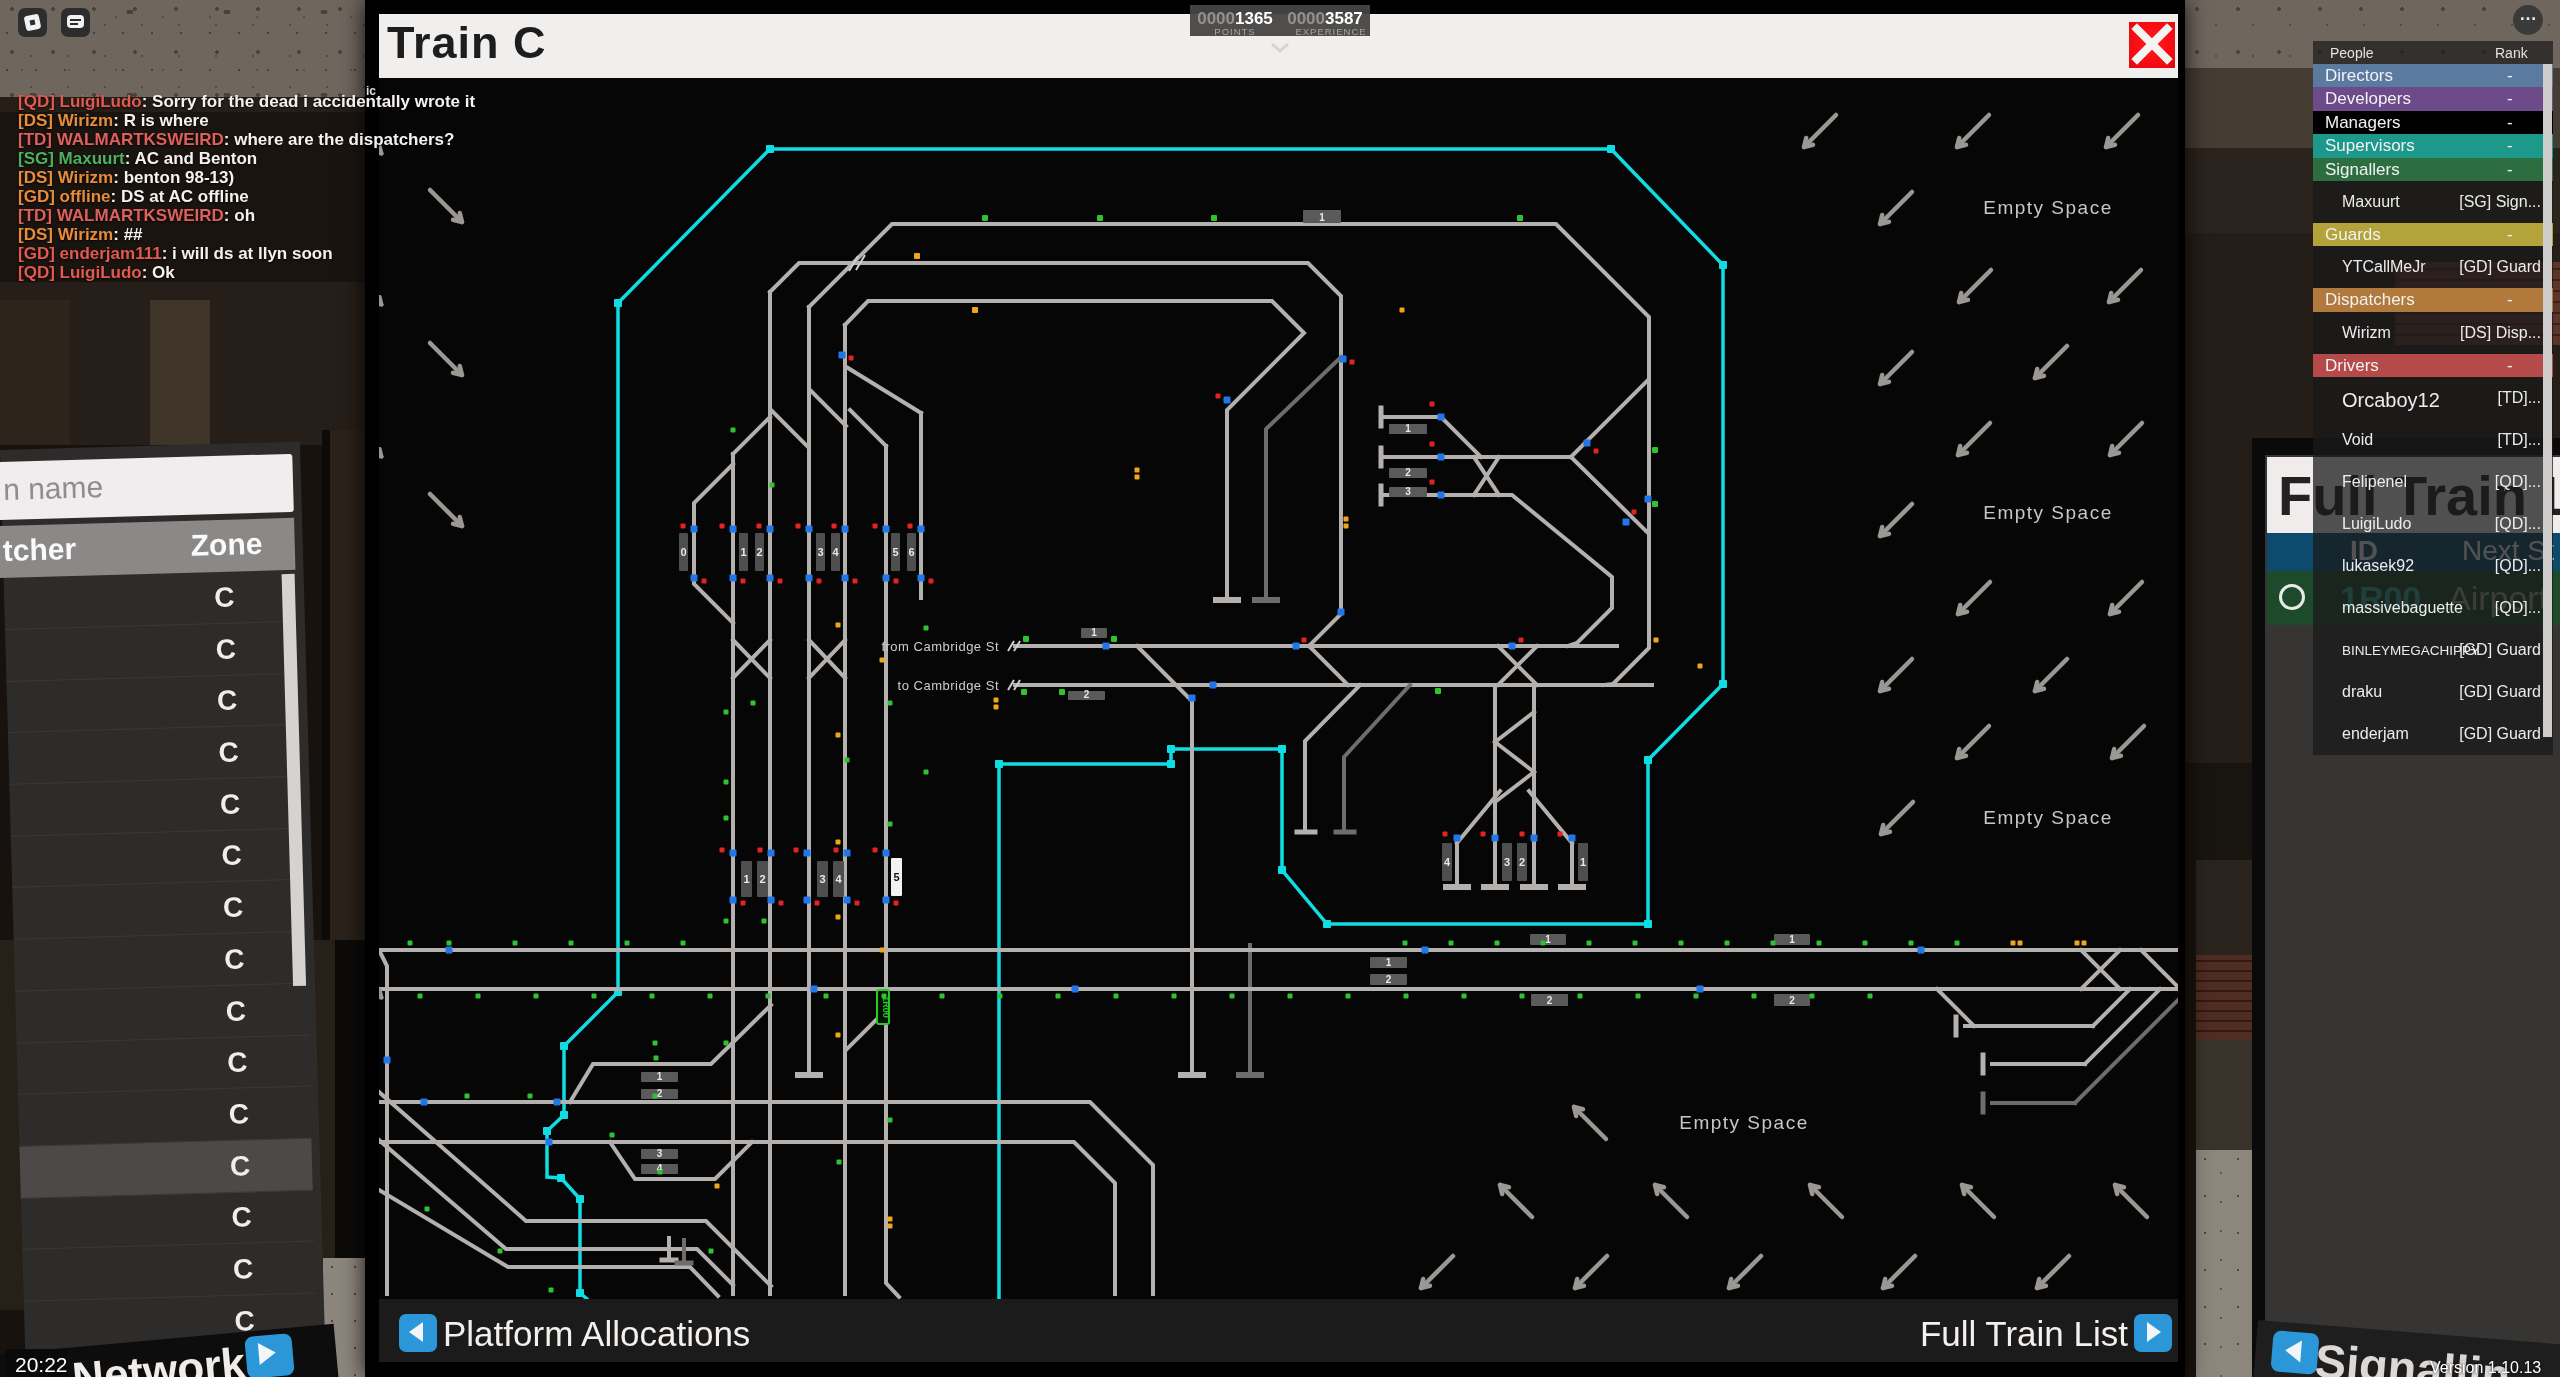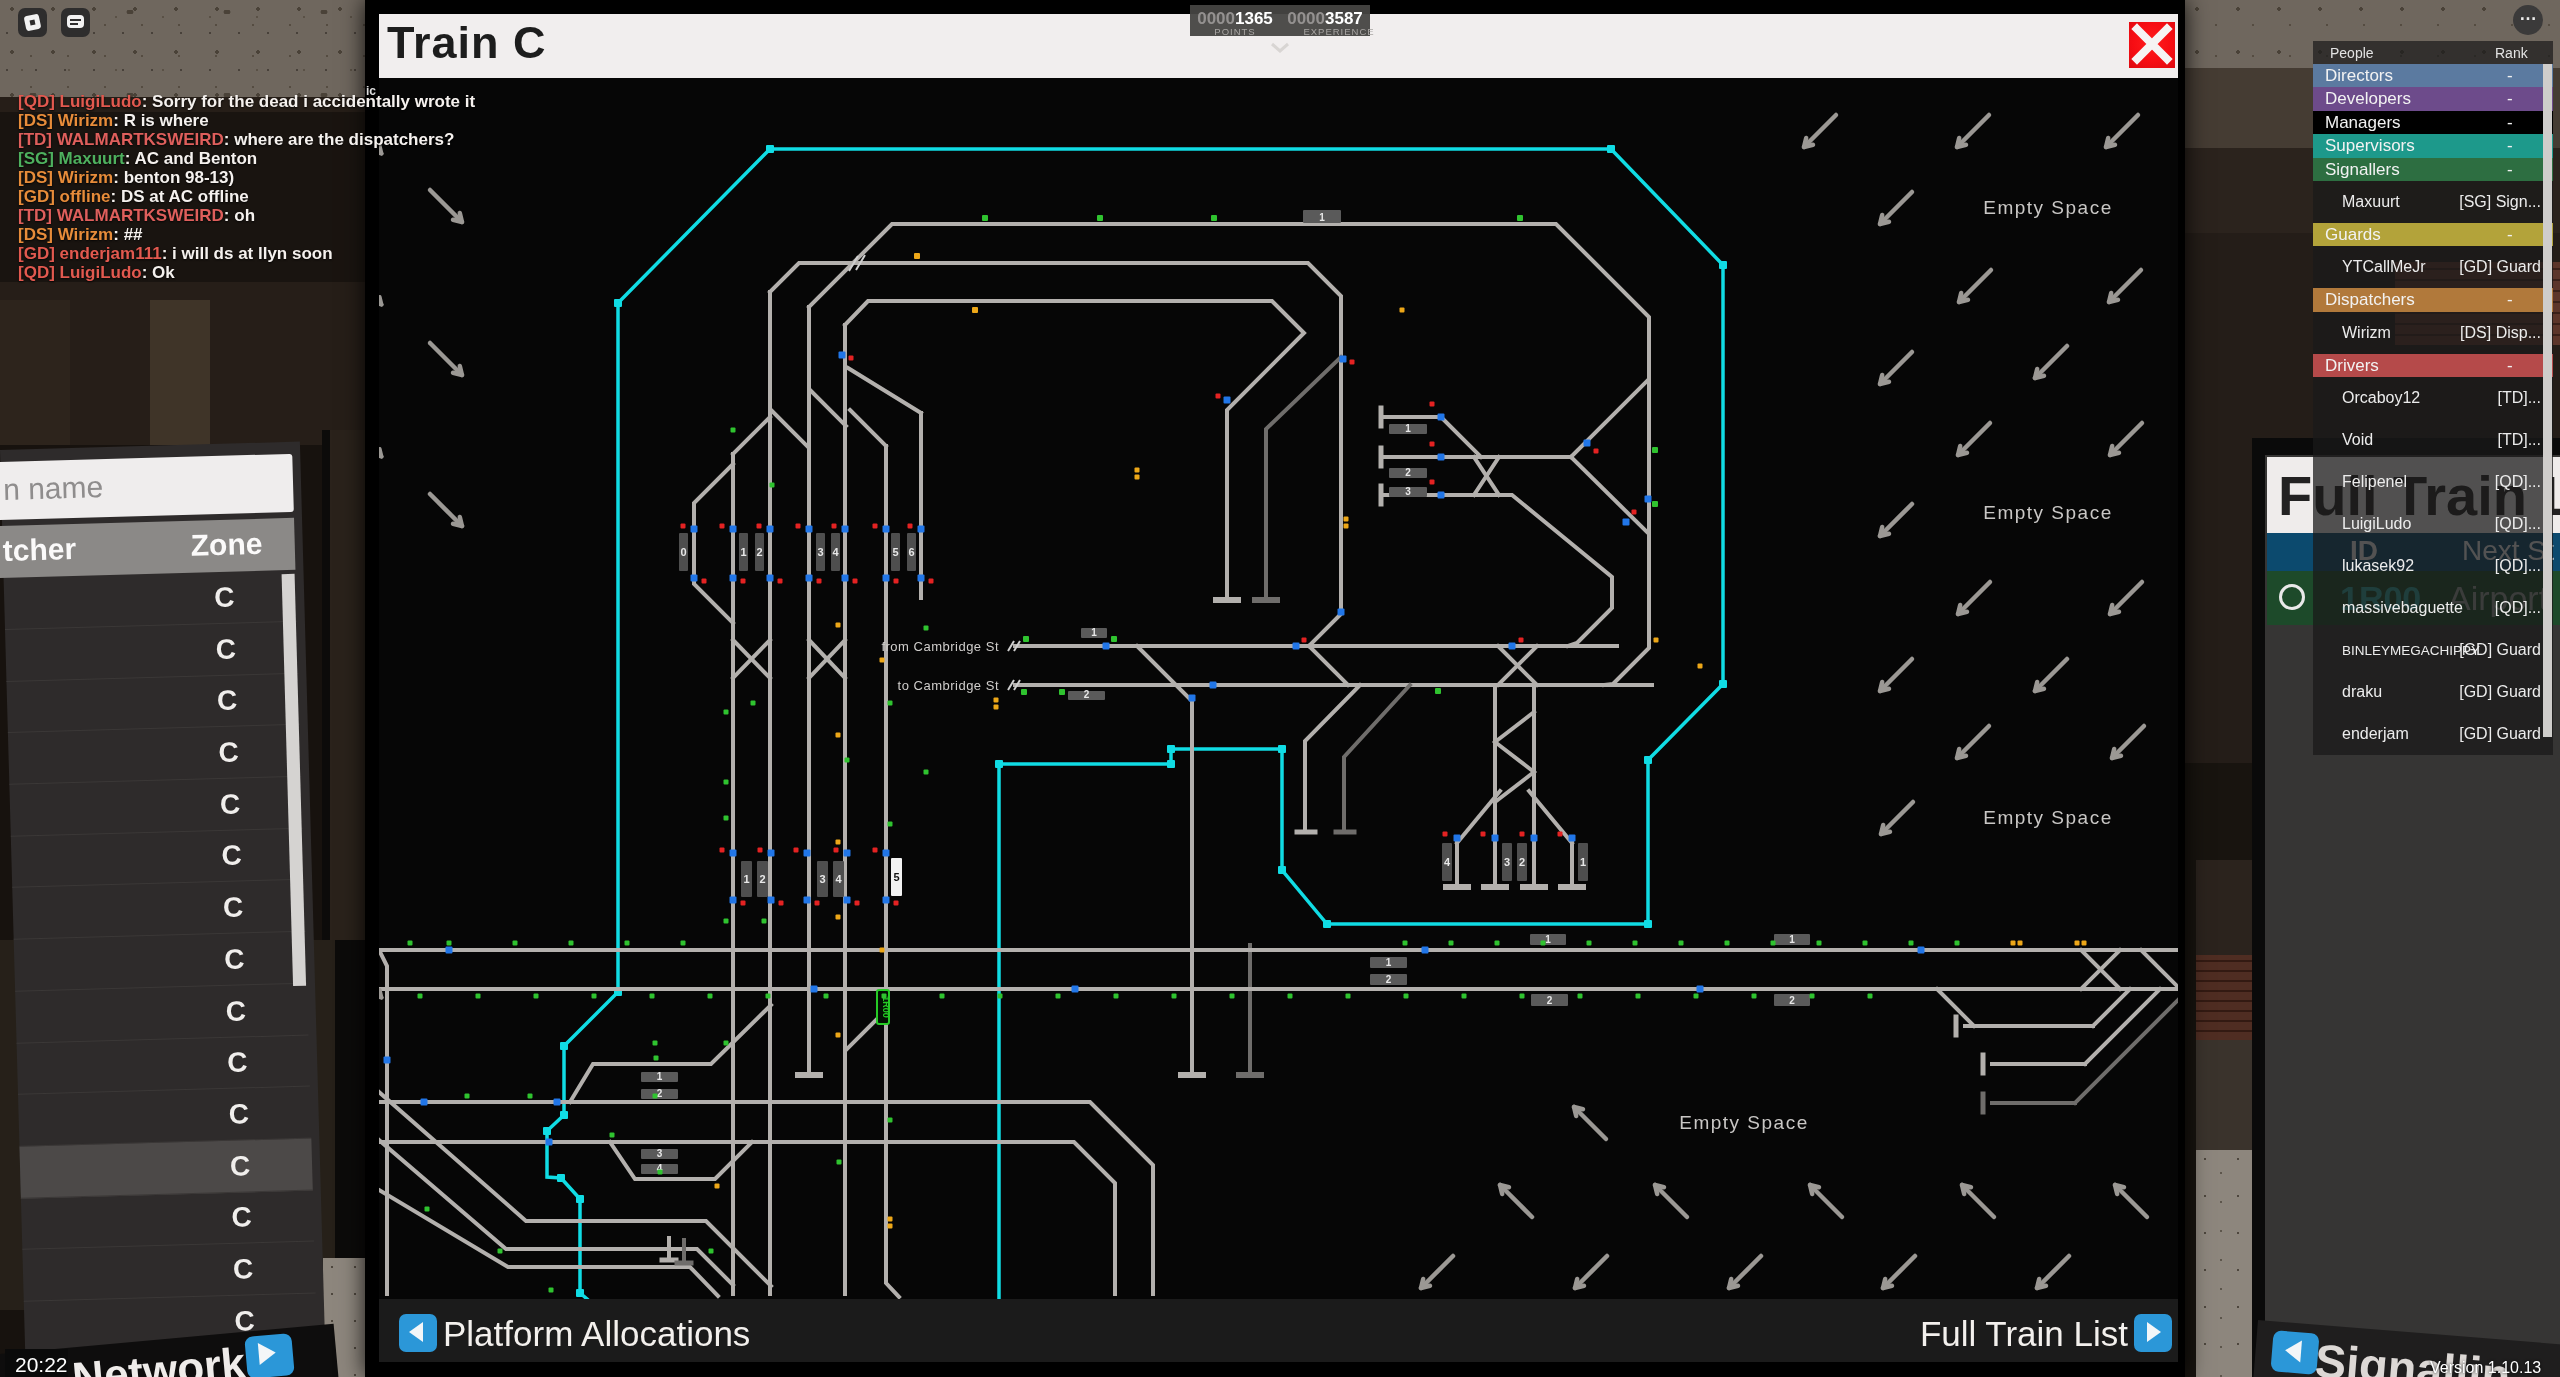--- a/index.html
+++ b/index.html
@@ -612,21 +612,21 @@
 <div class="abs" style="left:61px;top:8px;width:29px;height:29px;background:#2e2d2d;border-radius:7px">
 <div class="abs" style="left:6px;top:7px;width:17px;height:13px;background:#f2f2f2;border-radius:4px"></div>
 <div class="abs" style="left:9px;top:11px;width:11px;height:2px;background:#2e2d2d"></div>
 <div class="abs" style="left:9px;top:15px;width:8px;height:2px;background:#2e2d2d"></div>
 </div>
 
 <div class="abs" style="left:1190px;top:5px;width:180px;height:31px;background:rgba(70,68,66,.95)">
 <div class="abs" style="left:0;top:4px;width:90px;text-align:center;font-size:17px;font-weight:bold;color:#fff"><span style="color:#949190">0000</span>1365</div>
 <div class="abs" style="left:0;top:21px;width:90px;text-align:center;font-size:9.5px;color:#a8a5a3;letter-spacing:1px">POINTS</div>
 <div class="abs" style="left:90px;top:4px;width:90px;text-align:center;font-size:17px;font-weight:bold;color:#fff"><span style="color:#949190">0000</span>3587</div>
-<div class="abs" style="left:104px;top:21px;width:90px;text-align:center;font-size:9.5px;color:#a8a5a3;letter-spacing:1px">EXPERIENCE</div>
+<div class="abs" style="left:96px;top:21px;width:90px;text-align:center;font-size:9.5px;color:#a8a5a3;letter-spacing:1px">EXPERIENCE</div>
 </div>
 <svg class="abs" style="left:1268px;top:40px" width="24" height="16">
     <path d="M4 4 L12 11 L20 4" stroke="#d8d5d3" stroke-width="3" fill="none"></path>
   </svg>
 <div class="abs" style="left:2313px;top:41px;width:240px;height:23px;background:rgba(28,28,28,.72)">
     <span class="abs" style="left:17px;top:4px;font-size:14px;color:#e3e3e3">People</span>
     <span class="abs" style="left:182px;top:4px;font-size:14px;color:#e3e3e3">Rank</span>
   </div>
 <div class="abs" style="left:2313px;top:64.0px;width:240px;height:23.4px;background:#5b7aa0">
     <span class="abs" style="left:12px;top:2px;font-size:17px;color:#f2f2f2">Directors</span>
@@ -666,21 +666,21 @@
   </div>
 <div class="abs" style="left:2313px;top:311.8px;width:240px;height:42.0px;background:rgba(26,26,26,.74)">
     <span class="abs" style="left:29px;top:12px;font-size:16px;color:#ececec">Wirizm</span>
     <span class="abs" style="right:12px;top:12px;font-size:16px;color:#ececec;white-space:nowrap">[DS] Disp...</span>
   </div>
 <div class="abs" style="left:2313px;top:353.8px;width:240px;height:23.4px;background:#b54a4a">
     <span class="abs" style="left:12px;top:2px;font-size:17px;color:#f2f2f2">Drivers</span>
     <span class="abs" style="left:194px;top:2px;font-size:17px;color:#f2f2f2">-</span>
   </div>
 <div class="abs" style="left:2313px;top:377.2px;width:240px;height:42.0px;background:rgba(26,26,26,.74)">
-    <span class="abs" style="left:29px;top:12px;font-size:16px;color:#ececec">Orcaboy12</span>
+    <span class="abs" style="left:29px;top:12px;font-size:20px;color:#ececec">Orcaboy12</span>
     <span class="abs" style="right:12px;top:12px;font-size:16px;color:#ececec;white-space:nowrap">[TD]...</span>
   </div>
 <div class="abs" style="left:2313px;top:419.2px;width:240px;height:42.0px;background:rgba(26,26,26,.74)">
     <span class="abs" style="left:29px;top:12px;font-size:16px;color:#ececec">Void</span>
     <span class="abs" style="right:12px;top:12px;font-size:16px;color:#ececec;white-space:nowrap">[TD]...</span>
   </div>
 <div class="abs" style="left:2313px;top:461.2px;width:240px;height:42.0px;background:rgba(26,26,26,.74)">
     <span class="abs" style="left:29px;top:12px;font-size:16px;color:#ececec">Felipenel</span>
     <span class="abs" style="right:12px;top:12px;font-size:16px;color:#ececec;white-space:nowrap">[QD]...</span>
   </div>

